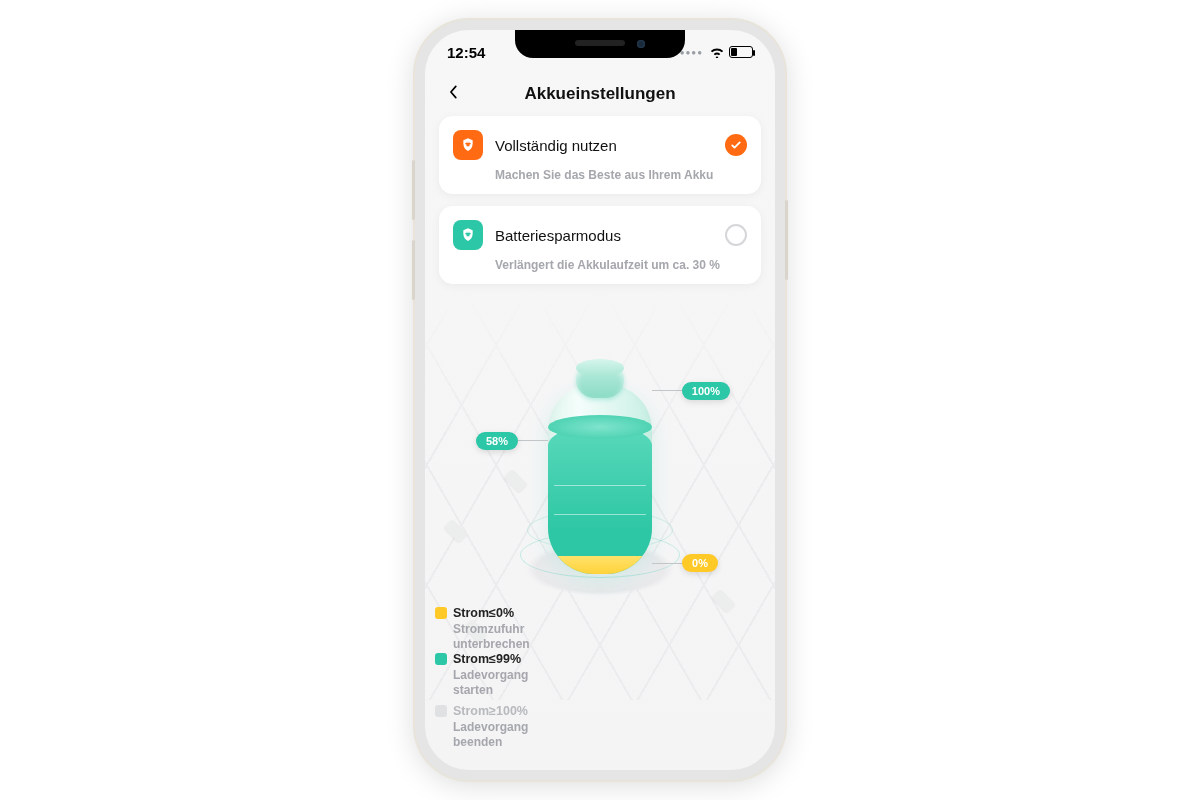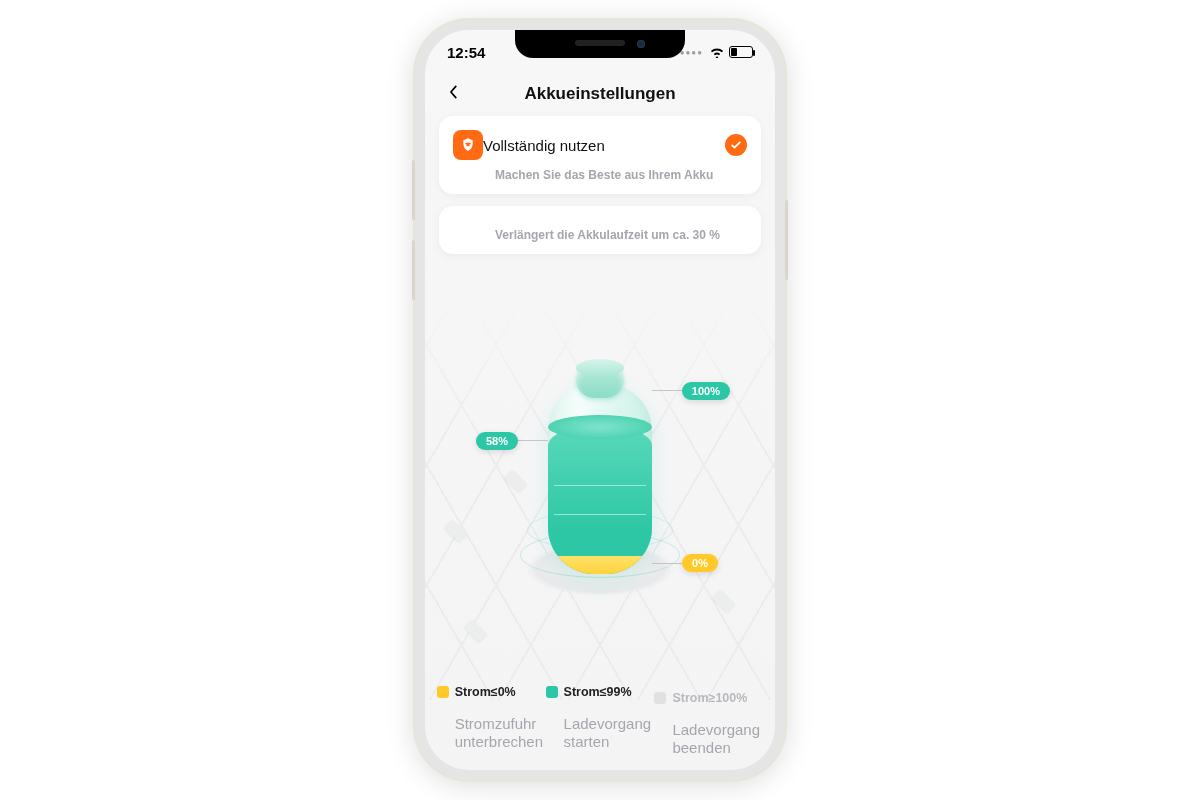--- a/index.html
+++ b/index.html
@@ -51,21 +51,21 @@
     width:24px;height:24px; display:flex;align-items:center;justify-content:center; cursor:pointer;
   }
   .title { flex:1; text-align:center; font-size:17px; font-weight:600; color:#111; margin-left:-24px;}
   
   .cards { padding: 0 14px; }
   .card {
     background:#fff; border-radius:14px; padding:14px 14px 12px;
     box-shadow: 0 2px 10px rgba(0,0,0,.05);
     margin-bottom: 12px;
   }
-  .card-row { display:flex; align-items:center; }
+  .card-row { display:flex; align-items:center; gap:12px; }
   .icon-sq {
     width:30px;height:30px;border-radius:8px; display:flex;align-items:center;justify-content:center;
     flex-shrink:0;
   }
   .icon-orange { background:#ff6a13; }
   .icon-teal   { background:#2bc7a7; }
   .icon-sq svg { width:16px;height:16px; }
   .card-title { font-size:15px; font-weight:500; color:#111; flex:1; }
   .radio {
     width:22px;height:22px;border-radius:50%; flex-shrink:0;
@@ -145,29 +145,29 @@
     position:absolute; padding:3px 10px; border-radius:12px;
     font-size:11px; font-weight:600; color:#fff; white-space:nowrap;
     box-shadow:0 2px 6px rgba(0,0,0,.12);
     text-align:center;
   }
   .pill.teal{ background:#2bc7a7; }
   .pill.yellow{ background:#ffc928; }
   .lead { position:absolute; height:1px; background:#c3c6c8; }
   
   .legend {
-    position:absolute; left:0;right:0;bottom:12px;
-    display:flex; justify-content:center; padding:0 10px;
+    position:absolute; left:0;right:0;bottom:20px;
+    display:flex; justify-content:center; padding:0 10px;flex-direction:column;
   }
   .legend-item { display:flex; flex-direction:column; align-items:flex-start; width:33%; }
   .legend-top { display:flex; align-items:center; gap:6px; font-size:12.5px; font-weight:600; color:#222;}
   .legend-top.dim { color:#b7b9bd;margin-top:6px; }
   .sw { width:12px;height:12px;border-radius:3px; }
   .sw.y{background:#ffc928;} .sw.t{background:#2bc7a7;} .sw.g{background:#e0e1e3;}
-  .legend-sub { font-size:15px; color:#a5a7ad; margin-left:18px; margin-top:16px; line-height:1.25;}
+  .legend-sub { font-size:12px; color:#a5a7ad; margin-left:18px; margin-top:2px; line-height:1.25;font-weight:bold;}
 </style>
 </head>
 <body>
 
 <div class="stage">
   <div class="phone">
     <div class="screen">
       <div class="notch">
         <span class="spk"></span>
           <span class="cam"></span>
@@ -209,20 +209,29 @@
             <div class="radio selected">
               <svg viewBox="0 0 16 16">
                   <path d="M3 8.5l3 3 7-7" stroke="#fff" stroke-width="2.4" fill="none" stroke-linecap="round" stroke-linejoin="round"></path>
                 </svg>
             </div>
           </div>
           <div class="card-sub">Machen Sie das Beste aus Ihrem Akku</div>
         </div>
 
         <div class="card">
+          <div class="card-row">
+            <div class="icon-sq icon-teal">
+              <svg viewBox="0 0 24 24">
+                  <path fill="#fff" d="M12 2l7 3v5c0 5-3 9-7 11-4-2-7-6-7-11V5l7-3zm-2 5v2H8v2h1.5l.5 3h4l.5-3H16V9h-2V7h-1v2h-2V7h-1z"></path>
+                </svg>
+            </div>
+            <div class="card-title">Batteriesparmodus</div>
+            <div class="radio unselected"></div>
+          </div>
           <div class="card-sub">Verlängert die Akkulaufzeit um ca. 30 %</div>
         </div>
       </div>
 
       <div class="illus">
         <div class="grid-bg"></div>
         <div class="node" style="left:20px; top:230px;"></div>
         <div class="node" style="left:80px; top:180px;"></div>
         <div class="node" style="right:40px; top:300px;"></div>
         <div class="node" style="left:40px; top:330px;"></div>

